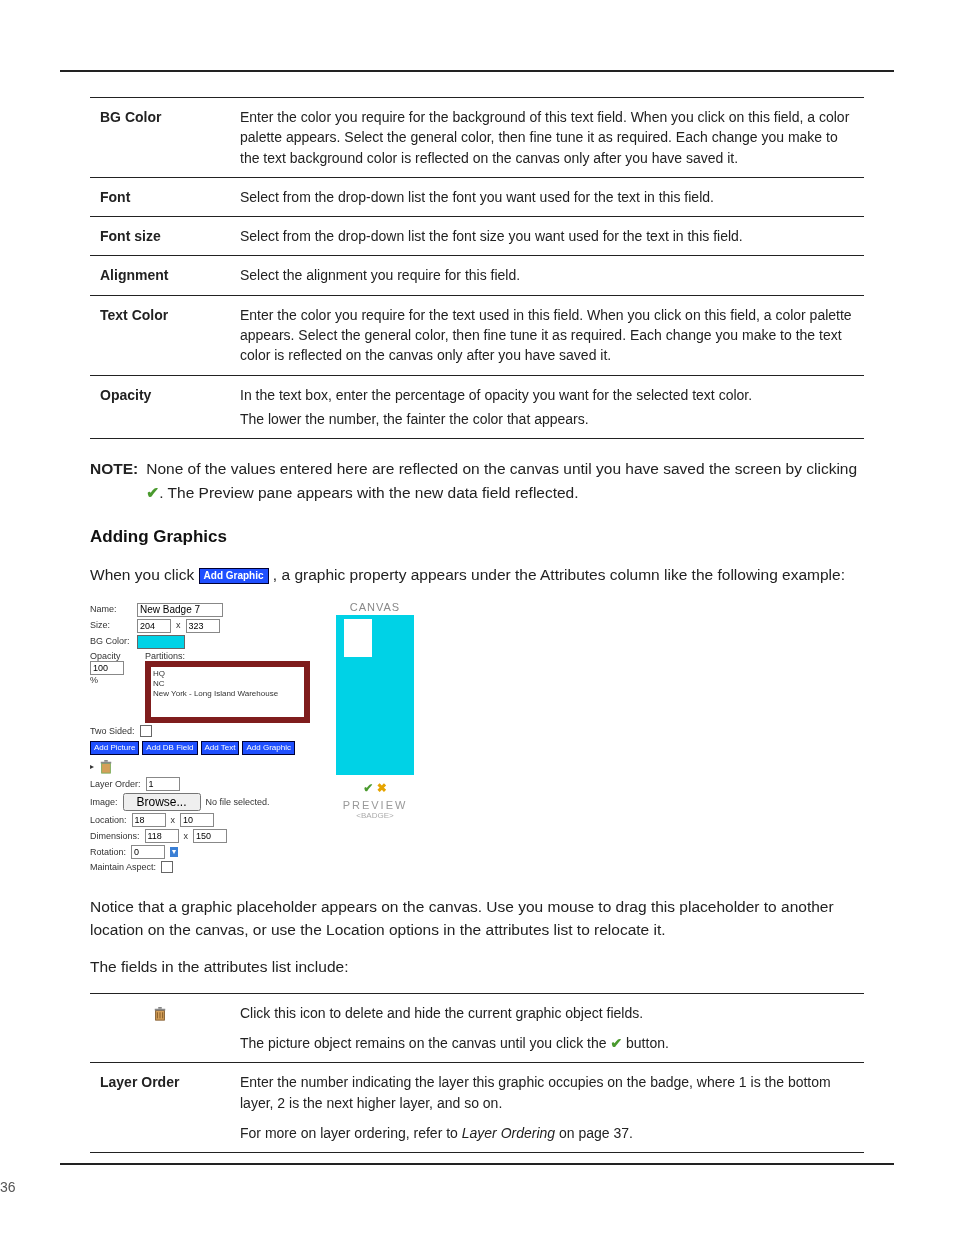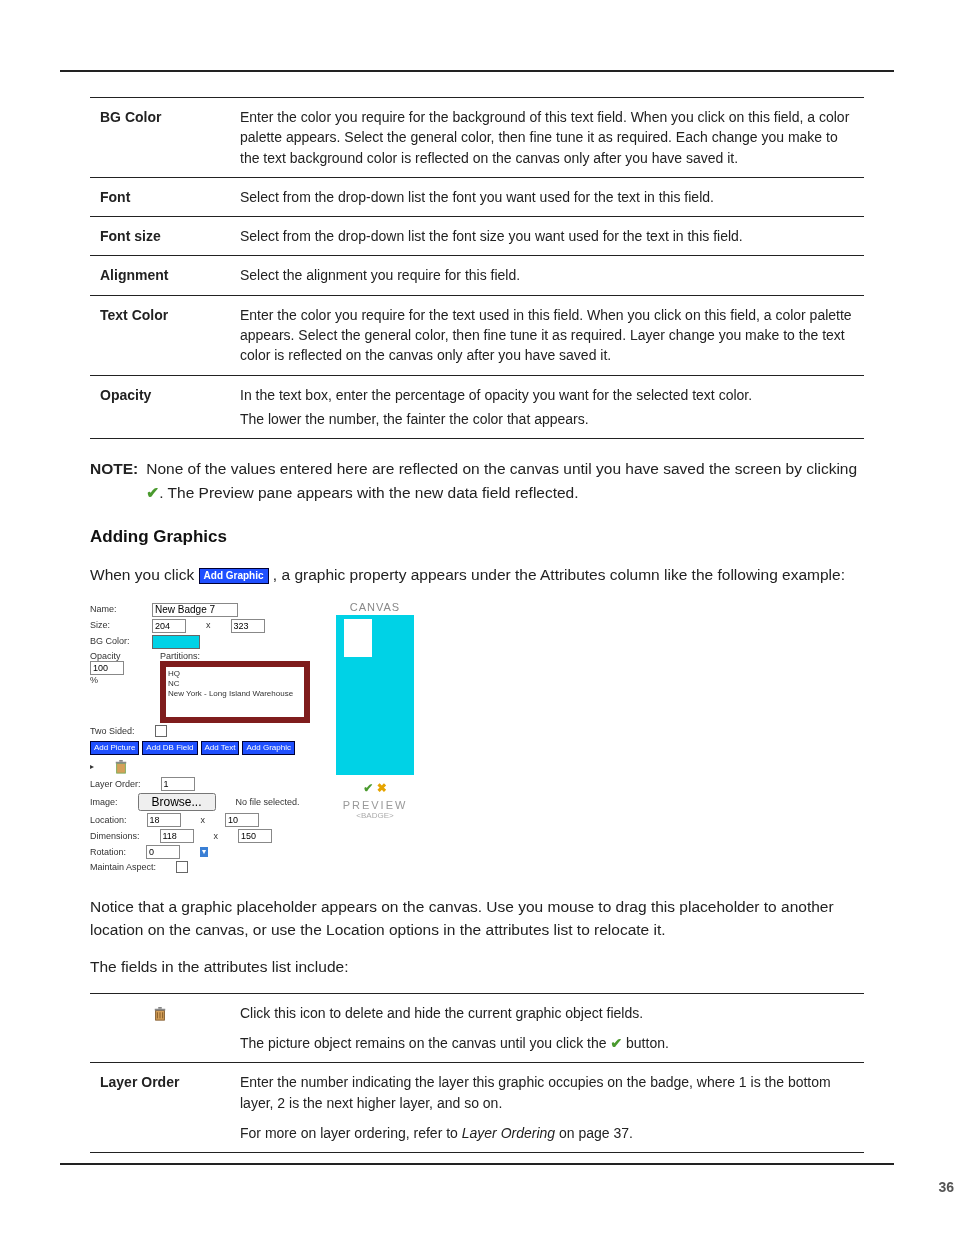--- a/index.html
+++ b/index.html
@@ -1,38 +1,38 @@
 <!DOCTYPE html>
 <html><head>
 <meta charset="utf-8">
 <style>
   html,body{margin:0;padding:0;background:#fff;}
   .page{width:954px;height:1235px;box-sizing:border-box;padding:60px 60px 40px 60px;font-family:Arial,Helvetica,sans-serif;color:#222;position:relative;}
   .rule-top{border-top:2px solid #222;margin:10px 0 25px 0;}
   .rule-bot{position:absolute;left:60px;right:60px;bottom:70px;border-top:2px solid #222;}
-  .pgnum{position:absolute;left:14px;right:0;bottom:40px;text-align:right;font-size:14px;color:#555;font-weight:bold;}
+  .pgnum{position:absolute;left:0;right:0;bottom:40px;text-align:left;font-size:14px;color:#555;}
   .content{padding:0 30px;}
   table.tbl{border-collapse:collapse;width:100%;font-size:14px;margin-bottom:18px;}
   table.tbl td{border-top:1px solid #222;border-bottom:1px solid #222;padding:9px 10px;vertical-align:top;line-height:1.45;}
   table.tbl td.k{font-weight:bold;width:120px;}
   .tbl2 td.k{width:170px;text-align:left;}
   p{font-size:15.5px;line-height:1.5;margin:0 0 14px 0;}
   .note-block{display:flex;gap:8px;font-size:15.5px;line-height:1.55;margin:6px 0 22px 0;}
   .note-label{font-weight:bold;flex:0 0 auto;}
   .note-body{flex:1;}
   h2.sect{font-size:17px;font-weight:bold;margin:6px 0 16px 0;color:#111;}
   .btn-inline{display:inline-block;background:#1f4fff;color:#fff;font-size:10px;font-weight:bold;padding:2px 4px;border:1px solid #003;vertical-align:middle;line-height:1;}
   .check-icon{color:#4a9a2e;font-weight:bold;}
   .cross-icon{color:#e6a400;font-weight:bold;}
   .trash-icon{display:inline-block;width:14px;height:16px;vertical-align:middle;}
   .trash-icon svg{width:14px;height:16px;}
   .italic{font-style:italic;}
   .figure{display:flex;gap:10px;margin:6px 0 20px 0;font-family:Arial,sans-serif;}
   .fig-left{width:220px;font-size:9px;color:#333;position:relative;line-height:1.2;}
-  .fig-left .row{display:flex;align-items:center;gap:20px;margin:2px 0;}
+  .fig-left .row{display:flex;align-items:center;gap:5px;margin:2px 0;}
   .fig-left .lbl{min-width:42px;}
   .fig-left input.tiny{width:40px;height:12px;font-size:10px;border:1px solid #888;padding:0 2px;}
   .fig-left input.tiny2{width:28px;height:12px;font-size:9px;border:1px solid #888;padding:0 2px;}
   .fig-left .bg-swatch{display:inline-block;width:46px;height:12px;background:#00d2e6;border:1px solid #666;}
   .fig-left .part-box{flex:1;height:46px;border:6px solid #7f1d1d;font-size:8px;padding:2px;overflow:hidden;background:#fff;}
   .fig-left .btns{display:flex;gap:3px;margin:4px 0;}
   .fig-left .btns span{background:#1f4fff;color:#fff;font-size:8px;padding:1px 3px;border:1px solid #003;white-space:nowrap;}
   .fig-left .ck{width:10px;height:10px;border:1px solid #666;display:inline-block;}
   .fig-right{width:110px;text-align:center;}
   .fig-right .canv-title{font-size:11px;color:#888;letter-spacing:1px;margin-bottom:2px;}
@@ -63,21 +63,21 @@
       <tr>
             <td class="k">Font size</td>
             <td>Select from the drop-down list the font size you want used for the text in this field.</td>
           </tr>
       <tr>
             <td class="k">Alignment</td>
             <td>Select the alignment you require for this field.</td>
           </tr>
       <tr>
             <td class="k">Text Color</td>
-            <td>Enter the color you require for the text used in this field. When you click on this field, a color palette appears. Select the general color, then fine tune it as required. Layer change you make to the text color is reflected on the canvas only after you have saved it.</td>
+            <td>Enter the color you require for the text used in this field. When you click on this field, a color palette appears. Select the general color, then fine tune it as required. Each change you make to the text color is reflected on the canvas only after you have saved it.</td>
           </tr>
       <tr>
             <td class="k">Opacity</td>
         <td>
           <span>In the text box, enter the percentage of opacity you want for the selected text color.</span>
           <div class="para-space"></div>
           <span>The lower the number, the fainter the color that appears.</span>
         </td>
           </tr>
     </tbody>

